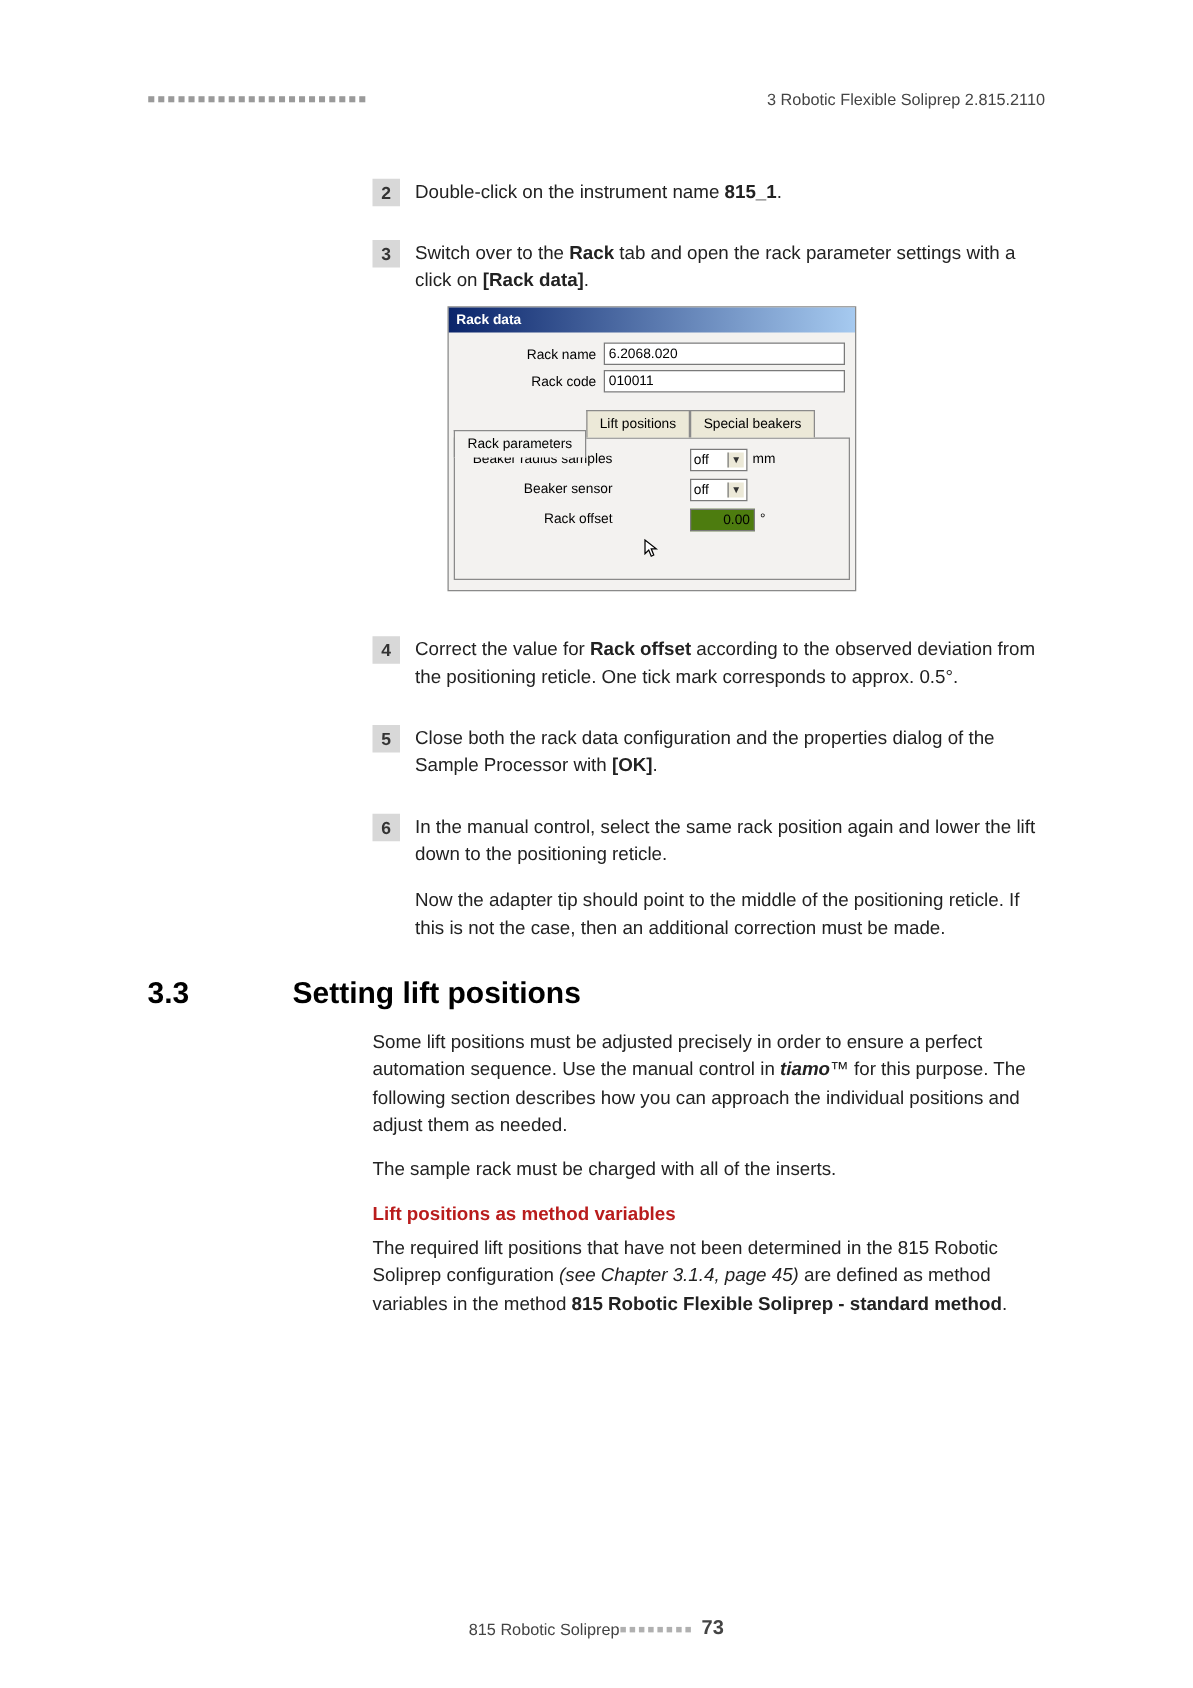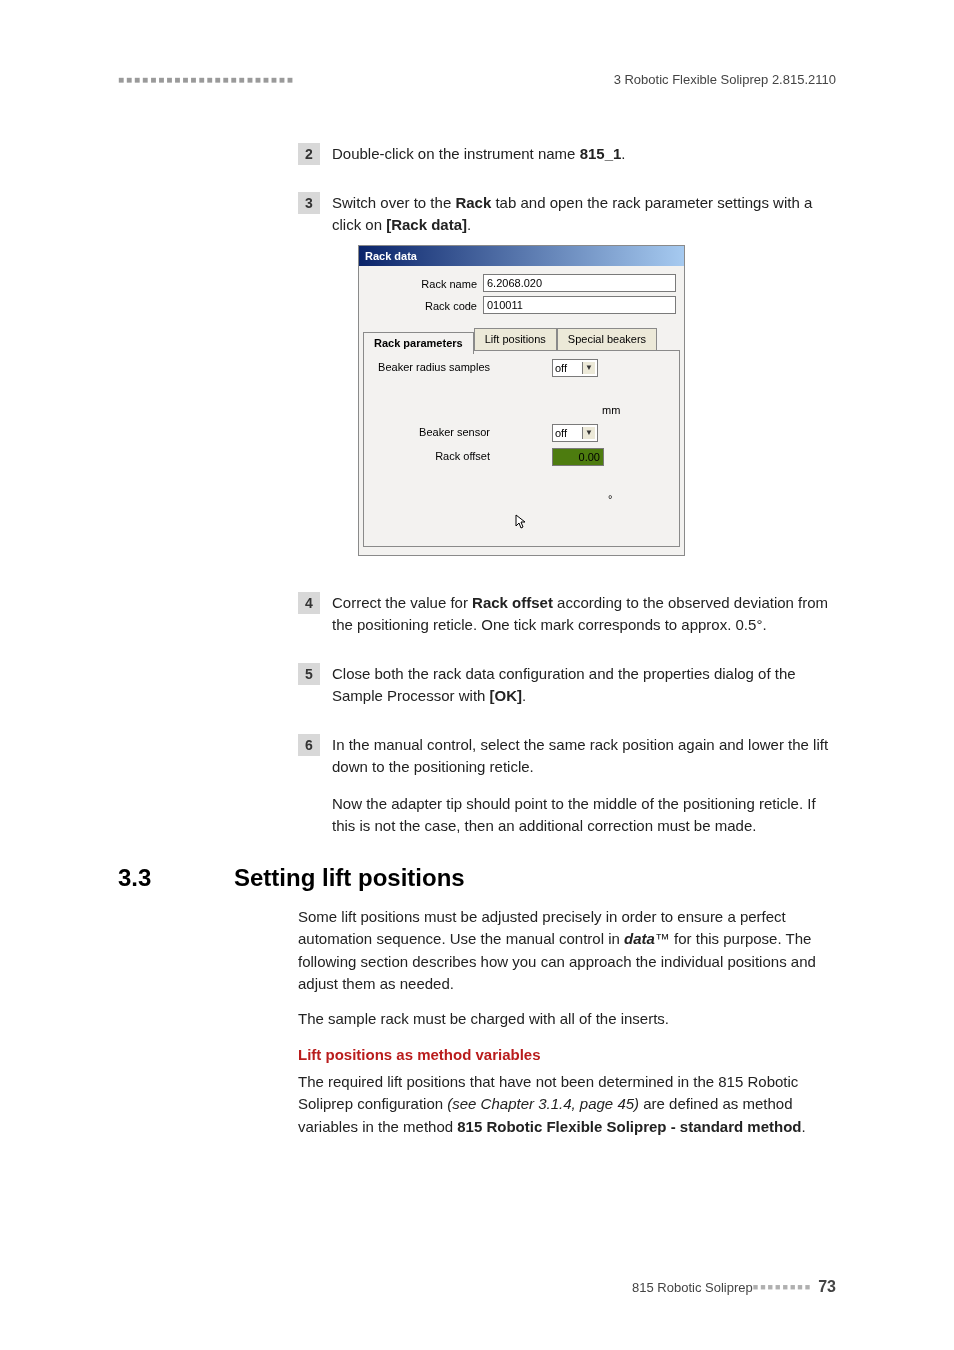--- a/index.html
+++ b/index.html
@@ -110,24 +110,24 @@
     font-size: 11px;
   }
   .rackbox .tabs .tab {
     border: 1px solid #8a8a8a;
     border-bottom: none;
     padding: 2px 10px;
     background: #ece9d8;
     margin-right: 0;
   }
   .rackbox .tabs .tab.active {
-    font-weight: 700;
+    font-weight: 400;
     background: #f3f2f0;
     position: relative;
-    top: 4px;
+    top: 16px;
   }
   .rackbox .tabpanel {
     border: 1px solid #8a8a8a;
     margin: 0 4px 8px 4px;
     padding: 8px 6px 10px 6px;
     background: #f3f2f0;
   }
   .rackbox .prow {
     display: flex;
     align-items: flex-start;
@@ -157,21 +157,20 @@
     border-left: 1px solid #7a7a7a;
     display: flex;
     align-items: center;
     justify-content: center;
     font-size: 8px;
     color: #333;
     background: #ece9d8;
   }
   .rackbox .unit {
     margin-left: 4px;
-    margin-top: 43px;
   }
   .rackbox .numfield {
     border: 1px solid #7a7a7a;
     background: #4d7c0f;
     width: 44px;
     height: 14px;
     line-height: 14px;
     padding: 1px 3px;
     text-align: right;
     margin-left: 54px;
@@ -213,23 +212,23 @@
     font-size: 15px;
     margin: 14px 0 4px 0;
     color: #b91c1c;
   }
 
   
   .footer {
     position: absolute;
     left: 118px;
     right: 118px;
-    bottom: 54px;
-    display: flex;
-    justify-content: flex-end;
+    bottom: 38px;
+    display: flex;
+    justify-content: center;
     align-items: center;
     font-size: 13px;
     color: #444;
   }
   .footer-right {
     display: flex;
     align-items: center;
     gap: 6px;
   }
   .footer-right .dashes {
@@ -345,21 +344,21 @@
 
   </div>
 
   <div class="section-heading">
     <div class="num">3.3</div>
     <div class="title">Setting lift positions</div>
   </div>
 
   <div class="body-col">
     <p>
-      <span>Some lift positions must be adjusted precisely in order to ensure a perfect automation sequence. Use the manual control in </span><b><i>data</i></b><span>™</span><span> for this purpose. The following section describes how you can approach the individual positions and adjust them as needed.</span>
+      <span>Some lift positions must be adjusted precisely in order to ensure a perfect automation sequence. Use the manual control in </span><b><i>tiamo</i></b><span>™</span><span> for this purpose. The following section describes how you can approach the individual positions and adjust them as needed.</span>
     </p>
     <p>The sample rack must be charged with all of the inserts.</p>
     <div class="subhead">Lift positions as method variables</div>
     <p>
       <span>The required lift positions that have not been determined in the 815 Robotic Soliprep configuration </span><i>(see Chapter 3.1.4, page 45)</i><span> are defined as method variables in the method </span><b>815 Robotic Flexible Soliprep - standard method</b><span>.</span>
     </p>
   </div>
 
   <div class="footer">
     <span>815 Robotic Soliprep</span>

